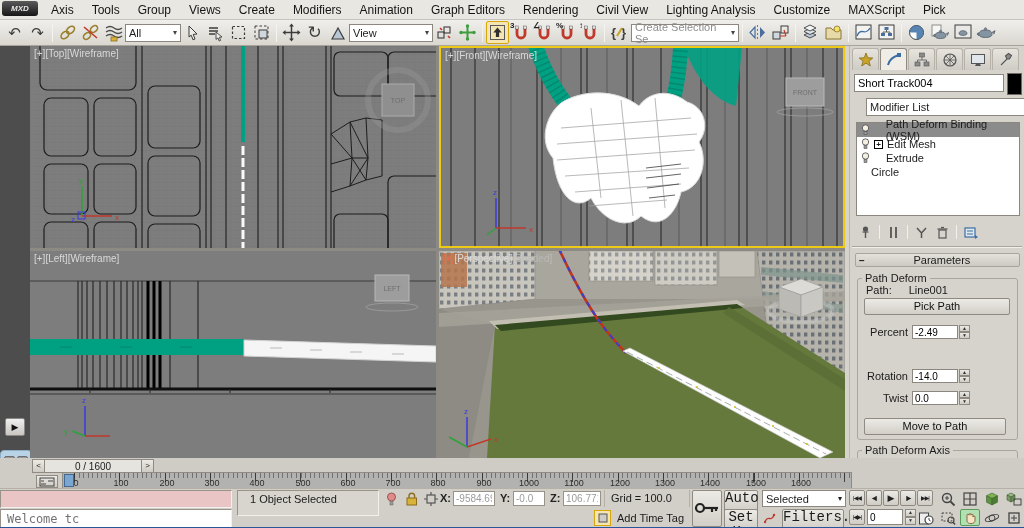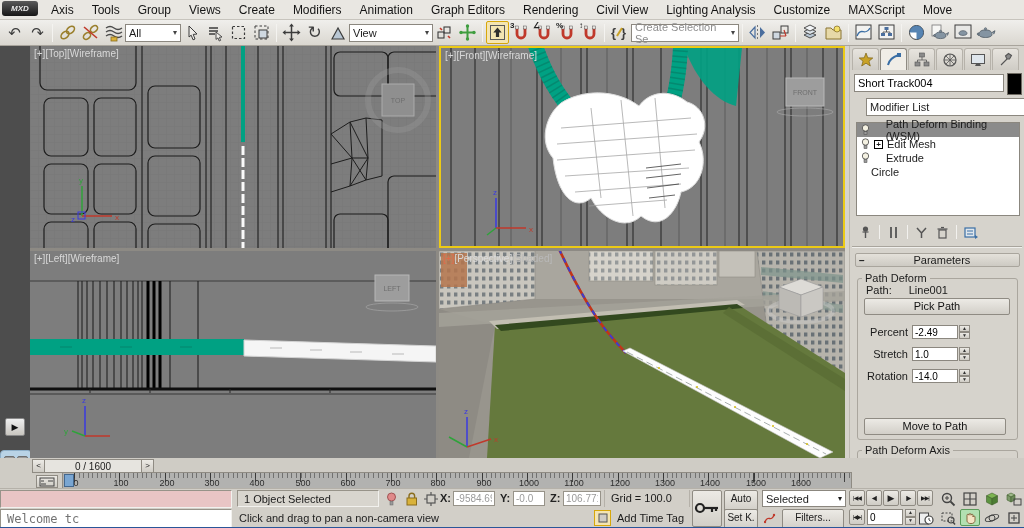--- a/index.html
+++ b/index.html
@@ -122,34 +122,34 @@
   .tick-lbl { position:absolute; top:5px; width:28px; text-align:center; font-size:9px; color:#2e2e2e; }
   #time-handle { position:absolute; left:1px; top:1px; width:10px; height:13px; background:#7aa6d2;
     border:1px solid #44688f; }
 
   
   #statusbar { left:0; top:488px; width:1024px; height:40px; background:#d2cfc8; border-top:1px solid #b5b1a9; }
   .sunken { border:1px solid #979389; border-right-color:#f2f1ee; border-bottom-color:#f2f1ee; }
   #listener-pink { position:absolute; left:0; top:1px; width:232px; height:18px; background:#e9c5c5; }
   #listener-white { position:absolute; left:0; top:20px; width:232px; height:19px; background:#ffffff;
     font-family:"DejaVu Sans Mono", monospace; font-size:12px; padding:2px 0 18px 6px; color:#737373; }
-  #sel-status { position:absolute; left:237px; top:1px; width:142px; height:17px; padding:2px 0 0 6px;
+  #sel-status { position:absolute; left:237px; top:1px; width:142px; height:26px; padding:2px 0 0 12px;
     background:#d8d5ce; font-size:11px; }
   #prompt-line { position:absolute; left:239px; top:23px; font-size:11px; color:#222; }
   .sb-lbl { position:absolute; font-size:11px; font-weight:bold; color:#222; }
   .coord-field { position:absolute; top:2px; height:15px; background:#fff; border:1px solid #979389;
     font-size:10px; color:#9b9b9b; padding:0 2px; font-family:"Liberation Sans",sans-serif; }
   #grid-panel { position:absolute; left:604px; top:1px; width:86px; height:17px; font-size:11px;
     padding:2px 0 0 6px; border-left:1px solid #b5b1a9; border-right:1px solid #b5b1a9; }
   #addtimetag { position:absolute; left:617px; top:23px; font-size:11px; }
   #isolate-icon { position:absolute; left:594px; top:21px; width:17px; height:16px;
     border:1px solid #d7a70a; background:#f4e5b2; display:flex; align-items:center; justify-content:center; }
   #key-btn { position:absolute; left:692px; top:1px; width:30px; height:37px; }
   .sb-btn { position:absolute; height:23px; background:linear-gradient(#eceae5,#cfccc5);
-    border:1px solid #8f8b83; border-radius:2px; font-size:10px; text-align:center; line-height:15px; }
+    border:1px solid #8f8b83; border-radius:2px; font-size:14px; text-align:center; line-height:15px;font-family:Liberation Mono, monospace; }
   #kf-dd { position:absolute; left:762px; top:1px; width:84px; height:17px; background:#fff;
     border:1px solid #8b877f; font-size:11px; display:flex; align-items:center; padding:0 3px; }
   #kf-dd .arr { margin-left:auto; font-size:8px; }
   .pb-btn { position:absolute; top:1px; width:16px; height:16px; background:linear-gradient(#eceae5,#cfccc5);
     border:1px solid #8f8b83; border-radius:2px; font-size:6px; line-height:14px; text-align:center;
     color:#222; letter-spacing:-1px; }
   .nav-btn { position:absolute; width:20px; height:17px; display:flex; align-items:center; justify-content:center; }
   .nav-btn.on { background:#b2e0b2; border:1px solid #5a9a5a; border-radius:2px; }
   #frame-field { position:absolute; left:867px; top:20px; width:36px; height:16px; border:1px solid #8b877f;
     background:#fff; font-size:10px; padding:0 2px; font-family:"Liberation Sans",sans-serif; }
@@ -170,21 +170,21 @@
     <span class="menu-item">Views</span>
     <span class="menu-item">Create</span>
     <span class="menu-item">Modifiers</span>
     <span class="menu-item">Animation</span>
     <span class="menu-item">Graph Editors</span>
     <span class="menu-item">Rendering</span>
     <span class="menu-item">Civil View</span>
     <span class="menu-item">Lighting Analysis</span>
     <span class="menu-item">Customize</span>
     <span class="menu-item">MAXScript</span>
-    <span class="menu-item">Move</span>
+    <span class="menu-item">Pick</span>
   </div>
 
   <div id="toolbar" class="abs">
     <span class="tbi glyph">↶</span>
     <span class="tbi glyph">↷</span>
     <span class="tsep"></span>
     <span class="tbi">
       <svg width="19" height="19">
           <ellipse cx="7" cy="12" rx="4.5" ry="3" transform="rotate(-40 7 12)" fill="none" stroke="#9a7f2c" stroke-width="1.6"></ellipse>
           <ellipse cx="12.5" cy="7" rx="4.5" ry="3" transform="rotate(-40 12.5 7)" fill="none" stroke="#9a7f2c" stroke-width="1.6"></ellipse>
@@ -768,31 +768,31 @@
     <div class="btn" id="pickpath">Pick Path</div>
 
     <div class="prm-row" style="top:278px">
       <span class="lbl">Percent</span>
       <input class="num" value="-2.49" style="">
       <span class="spin">
           <span class="sp">▲</span>
           <span class="sp">▼</span>
         </span>
     </div>
-    <div class="prm-row" style="top:300px">
-      <span class="lbl">Stretch</span>
-      <input class="num" value="1.0" style="">
+    <div class="prm-row" style="top:322px">
+      <span class="lbl">Rotation</span>
+      <input class="num" value="-14.0" style="">
       <span class="spin">
           <span class="sp">▲</span>
           <span class="sp">▼</span>
         </span>
     </div>
-    <div class="prm-row" style="top:322px">
-      <span class="lbl">Rotation</span>
-      <input class="num" value="-14.0" style="">
+    <div class="prm-row" style="top:344px">
+      <span class="lbl">Twist</span>
+      <input class="num" value="0.0" style="">
       <span class="spin">
           <span class="sp">▲</span>
           <span class="sp">▼</span>
         </span>
     </div>
     <div class="btn" id="movetopath">Move to Path</div>
 
     <fieldset id="fs-axis">
       <legend>Path Deform Axis</legend>
     </fieldset>
@@ -841,21 +841,20 @@
       <span class="tick-lbl" style="left:633px">1400</span>
       <span class="tick-lbl" style="left:679px">1500</span>
       <span class="tick-lbl" style="left:724px">1600</span>
     </div>
   </div>
 
   <div id="statusbar" class="abs">
     <div id="listener-pink" class="sunken"></div>
     <div id="listener-white" class="sunken">Welcome tc</div>
     <div id="sel-status" class="sunken">1 Object Selected</div>
-    <div id="prompt-line">Click and drag to pan a non-camera view</div>
 
     <span class="nav-btn" style="left:381px;top:1px">
       <svg width="15" height="16">
           <circle cx="7.5" cy="6" r="4" fill="#e08a8a" stroke="#a05555" stroke-width="1"></circle>
           <rect x="6" y="10.5" width="3" height="3.5" fill="#999" stroke="#666" stroke-width=".5"></rect>
         </svg>
     </span>
     <span class="nav-btn" style="left:401px;top:1px">
       <svg width="15" height="16">
           <rect x="3" y="7" width="9.5" height="7" fill="#d9b23a" stroke="#8a6d1d" stroke-width="1"></rect>

